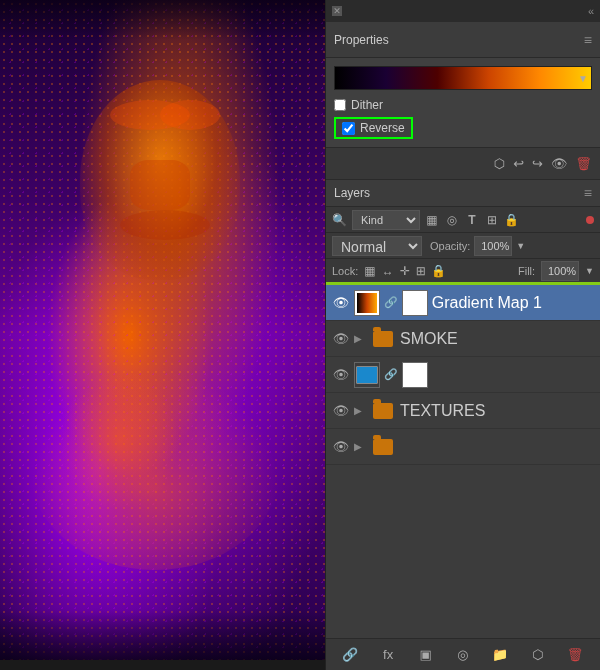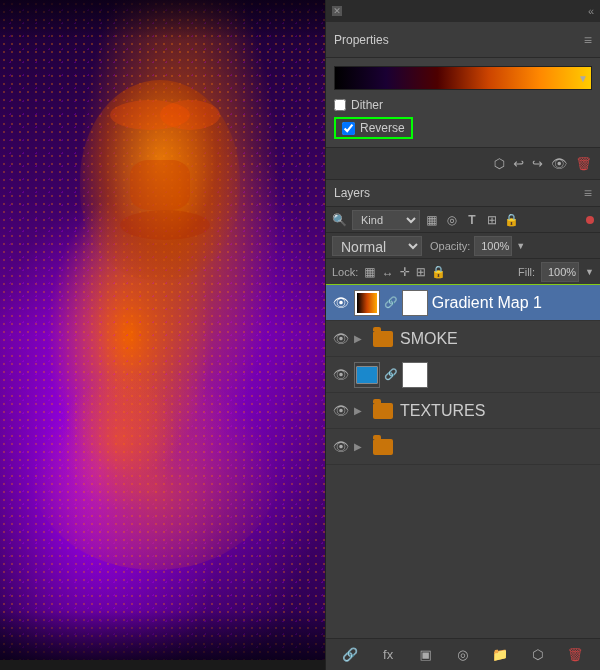--- a/index.html
+++ b/index.html
@@ -318,21 +318,21 @@
 
     
     .lock-bar {
       height: 26px;
       background: #383838;
       display: flex;
       align-items: center;
       padding: 0 6px;
       gap: 6px;
       flex-shrink: 0;
-      border-bottom: 1px solid #84cc16;
+      border-bottom: 3px solid #84cc16;
     }
     .lock-label {
       color: #aaa;
       font-size: 11px;
     }
     .lock-icon {
       color: #aaa;
       font-size: 12px;
       cursor: pointer;
     }

